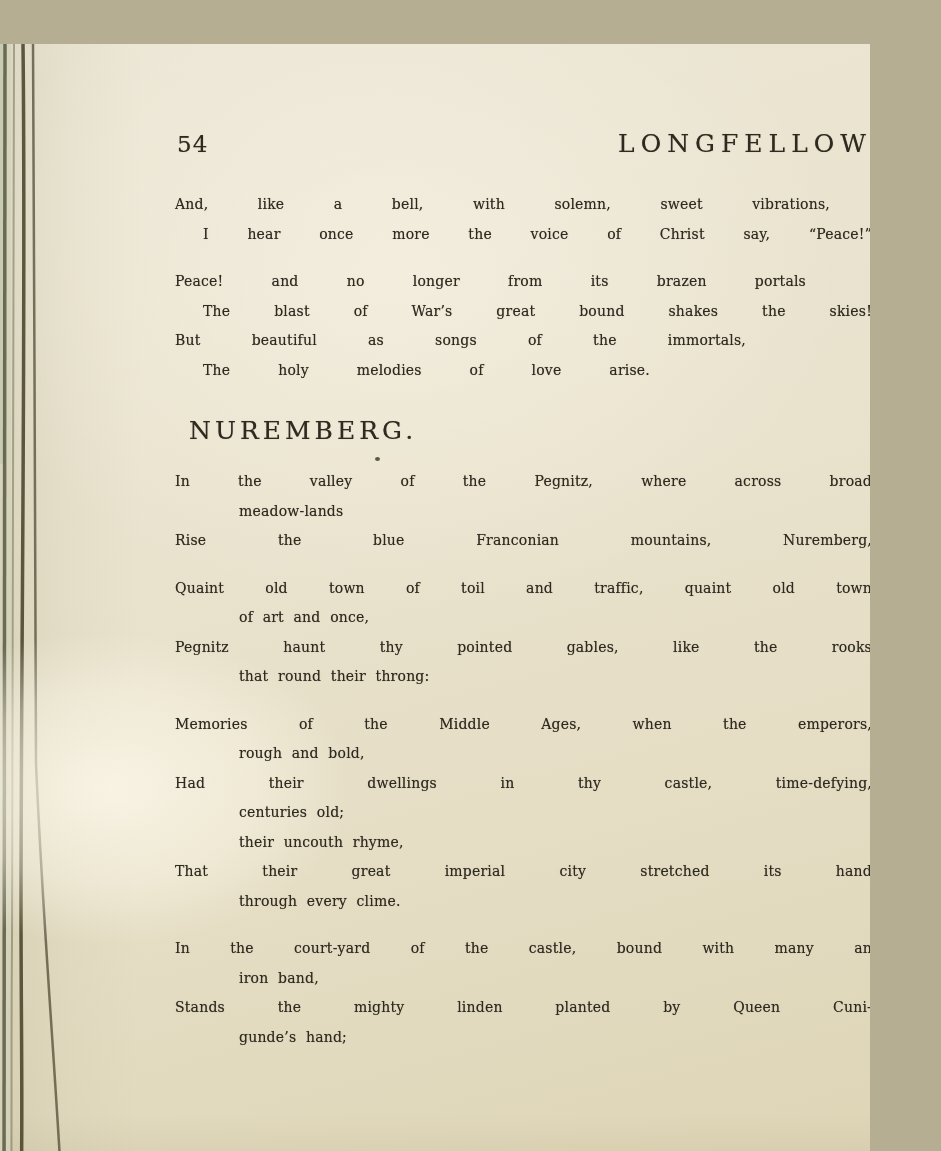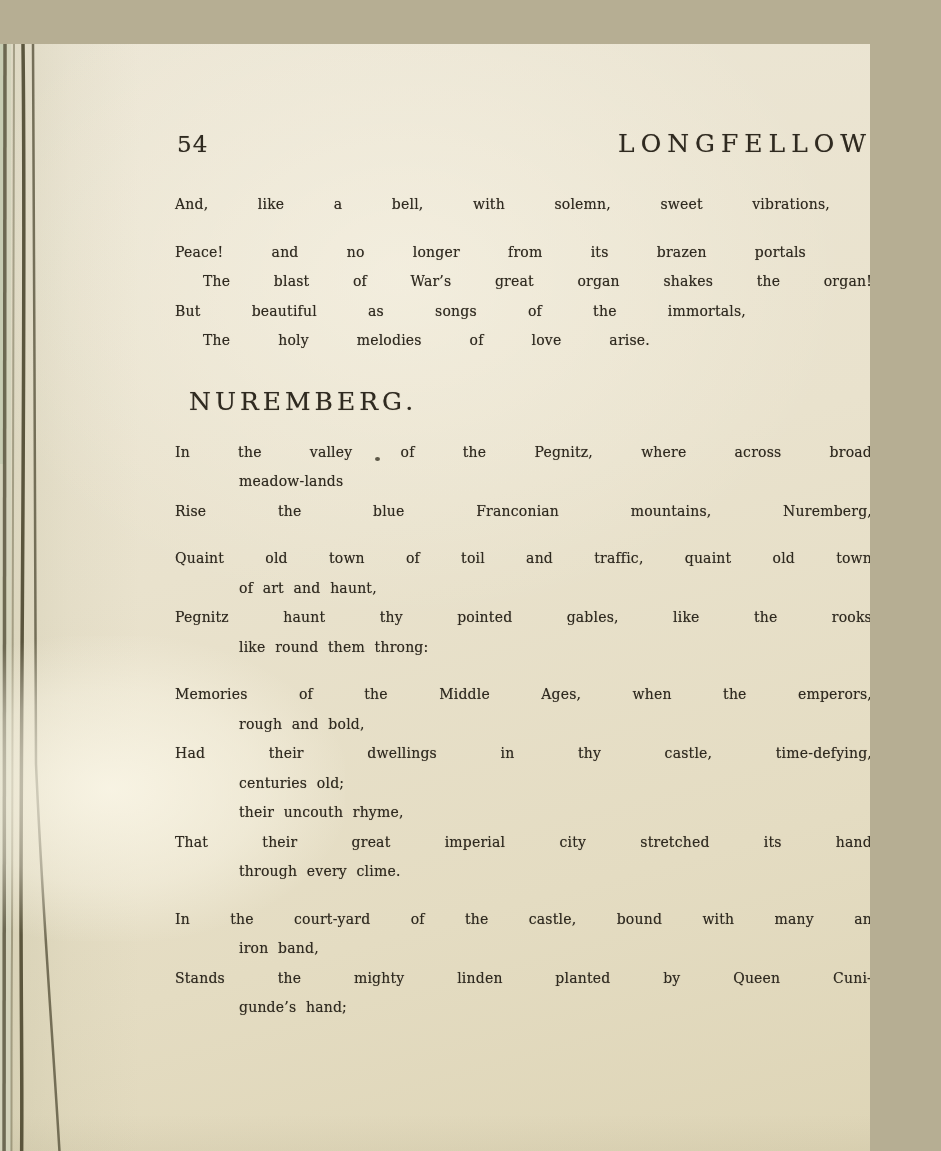--- a/index.html
+++ b/index.html
@@ -103,42 +103,43 @@
 
   <div class="text-col">
 
     <div class="header-row">
       <span class="page-num">54</span>
       <div class="running-header">LONGFELLOW</div>
     </div>
 
     <div class="stanza">
       <div class="ln j pr42">And, like a bell, with solemn, sweet vibrations,</div>
+      <div class="ln j i1">I hear once more the voice of Christ say, “Peace!”</div>
     </div>
 
     <div class="stanza">
       <div class="ln j pr66">Peace! and no longer from its brazen portals</div>
-      <div class="ln j i1">The blast of War’s great organ shakes the organ!</div>
+      <div class="ln j i1">The blast of War’s great bound shakes the skies!</div>
       <div class="ln j pr126">But beautiful as songs of the immortals,</div>
       <div class="ln j i1 pr222">The holy melodies of love arise.</div>
     </div>
 
     <div class="poem-title">NUREMBERG.</div>
 
     <div class="stanza">
       <div class="ln j">In the valley of the Pegnitz, where across broad</div>
       <div class="ln i2">meadow-lands</div>
       <div class="ln j">Rise the blue Franconian mountains, Nuremberg,</div>
     </div>
 
     <div class="stanza">
       <div class="ln j">Quaint old town of toil and traffic, quaint old town</div>
-      <div class="ln i2">of art and haunt,</div>
+      <div class="ln i2">of art and once,</div>
       <div class="ln j">Pegnitz haunt thy pointed gables, like the rooks</div>
-      <div class="ln i2">like round them throng:</div>
+      <div class="ln i2">that round their throng:</div>
     </div>
 
     <div class="stanza">
       <div class="ln j">Memories of the Middle Ages, when the emperors,</div>
       <div class="ln i2">rough and bold,</div>
       <div class="ln j">Had their dwellings in thy castle, time-defying,</div>
       <div class="ln i2">centuries old;</div>
       <div class="ln i2">their uncouth rhyme,</div>
       <div class="ln j">That their great imperial city stretched its hand</div>
       <div class="ln i2">through every clime.</div>

